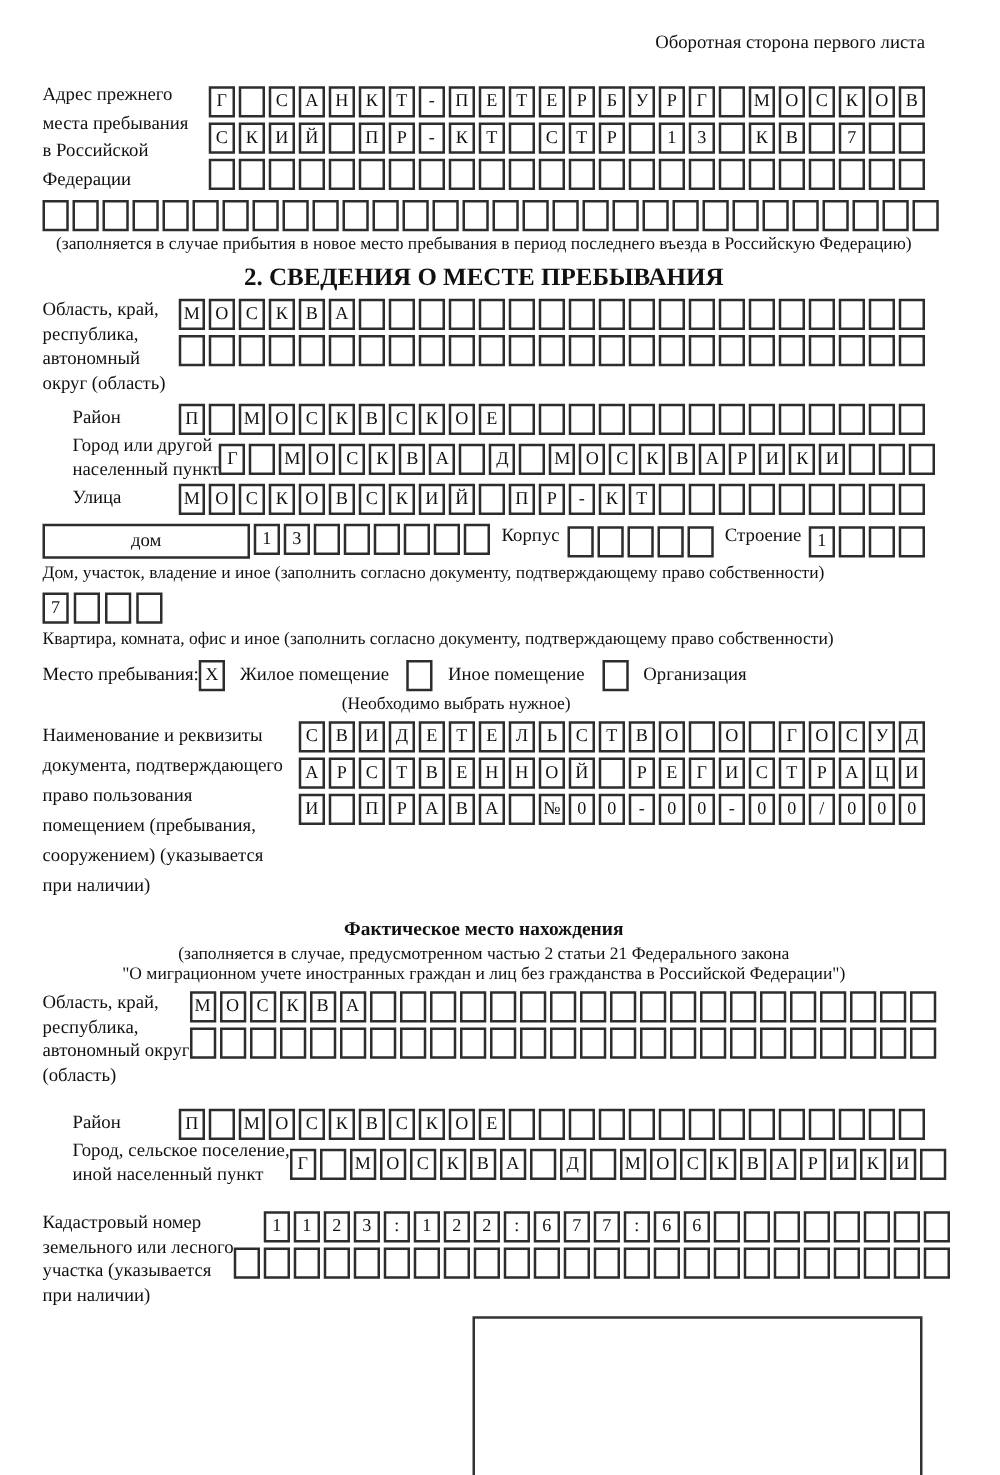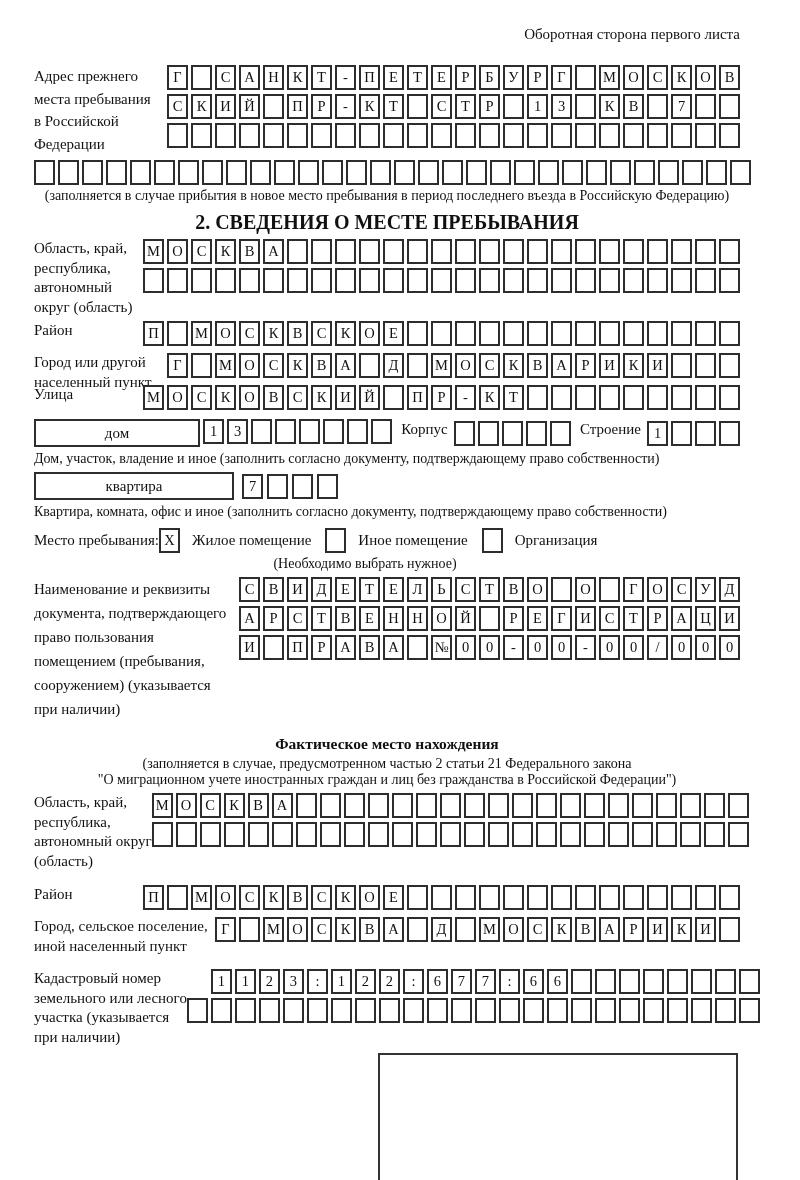--- a/index.html
+++ b/index.html
@@ -15,21 +15,21 @@
   .lbl .lline{white-space:nowrap;}
   .tall .lline{line-height:1.5;}
   .doclbl .lline{line-height:1.6;}
   .rows{margin-left:auto;display:flex;flex-direction:column;gap:4px;}
   .boxrow{display:flex;gap:3px;justify-content:flex-end;}
   .cell{
     width:21px;min-width:21px;height:25px;box-sizing:border-box;
     border:2px solid #2d2d2d;display:flex;align-items:center;justify-content:center;
     font-size:14.5px;line-height:1;background:#fff;
   }
-  .form-row{display:flex;align-items:flex-start;margin-top:4px;min-height:26px;height:28px;}
+  .form-row{display:flex;align-items:center;margin-top:4px;min-height:26px;height:28px;margin-left:24px;}
   .form-row .boxrow{margin-left:auto;}
   .note-c{text-align:center;font-size:14px;margin-top:3px;}
   .note-l{font-size:14px;margin-top:4px;}
   .sec-title{text-align:center;font-weight:bold;font-size:20px;margin-top:7px;}
   .house-row{display:flex;align-items:center;justify-content:space-between;margin-top:6px;height:28px;}
   .hgrp{display:flex;align-items:flex-start;gap:3px;}
   .wide-label{
     border:2px solid #2d2d2d;height:28px;box-sizing:border-box;
     display:flex;align-items:center;justify-content:center;font-size:15px;
   }
@@ -40,21 +40,21 @@
   .apt-cells{display:flex;gap:4px;}
   .stay-row{display:flex;align-items:center;margin-top:7px;font-size:15px;height:27px;}
   .opt{display:flex;align-items:center;gap:12px;}
   .gap-opt{margin-left:14px;}
   .choose-note{margin-left:158px;width:346px;text-align:center;font-size:14px;margin-top:2px;}
   .actual-title{text-align:center;font-weight:bold;font-size:15.5px;margin-top:14px;}
   .stamp-wrap{width:360px;margin-left:auto;margin-right:2px;margin-top:6px;}
   .stamp-box{height:180px;border:2px solid #333;box-sizing:border-box;}
   .mt5{margin-top:5px;}
   .mt14{margin-top:14px;}
-  .mt22{margin-top:22px;}
+  .mt22{margin-top:22px;align-items:center;}
 </style>
 </head>
 <body>
 
 <div class="page">
 
   <div class="hdr">Оборотная сторона первого листа</div>
 
   <div class="group mt22">
     <div class="lbl tall">
@@ -370,21 +370,20 @@
           <span class="cell">1</span>
           <span class="cell"></span>
           <span class="cell"></span>
           <span class="cell"></span>
         </div>
     </div>
   </div>
   <div class="note-l">Дом, участок, владение и иное (заполнить согласно документу, подтверждающему право собственности)</div>
 
   <div class="apt-row">
-    <div class="wide-label kv">квартира</div>
     <div class="apt-cells boxrow">
         <span class="cell">7</span>
         <span class="cell"></span>
         <span class="cell"></span>
         <span class="cell"></span>
       </div>
   </div>
   <div class="note-l">Квартира, комната, офис и иное (заполнить согласно документу, подтверждающему право собственности)</div>
 
   <div class="stay-row">

